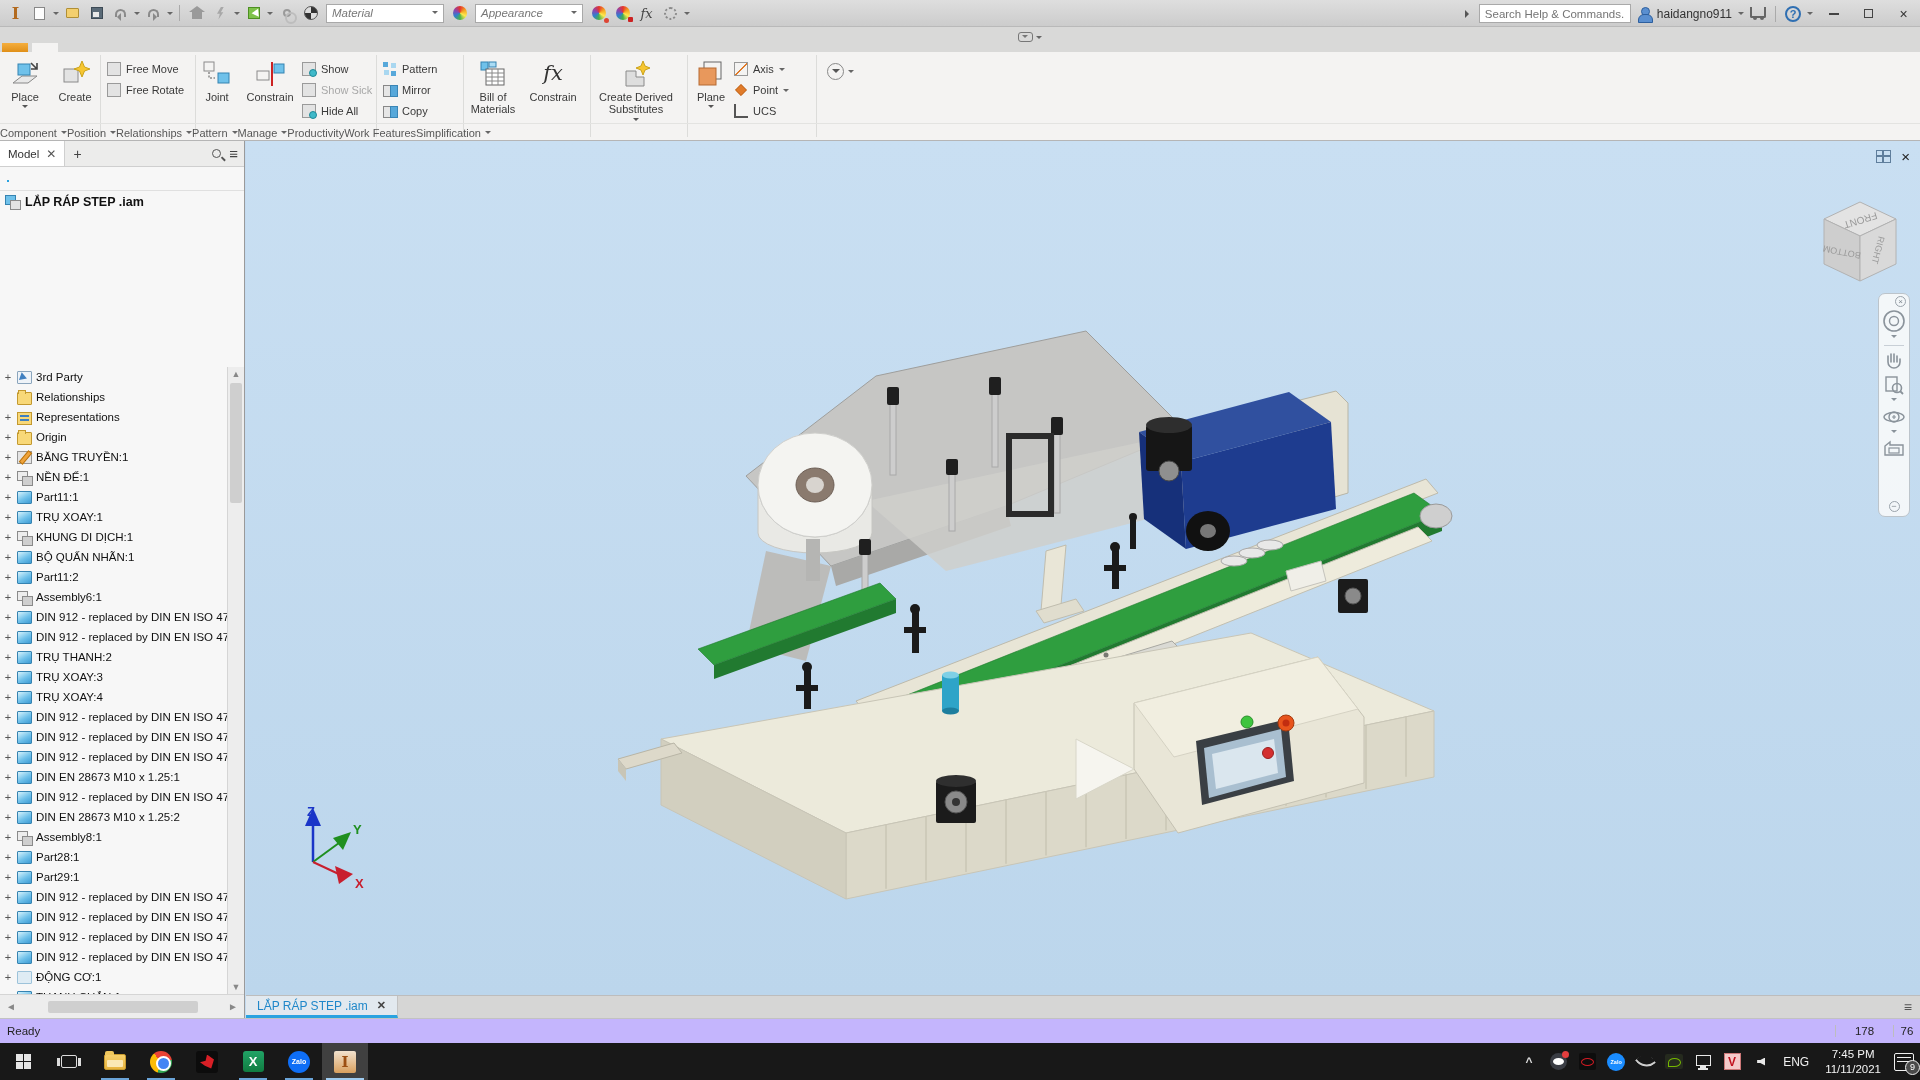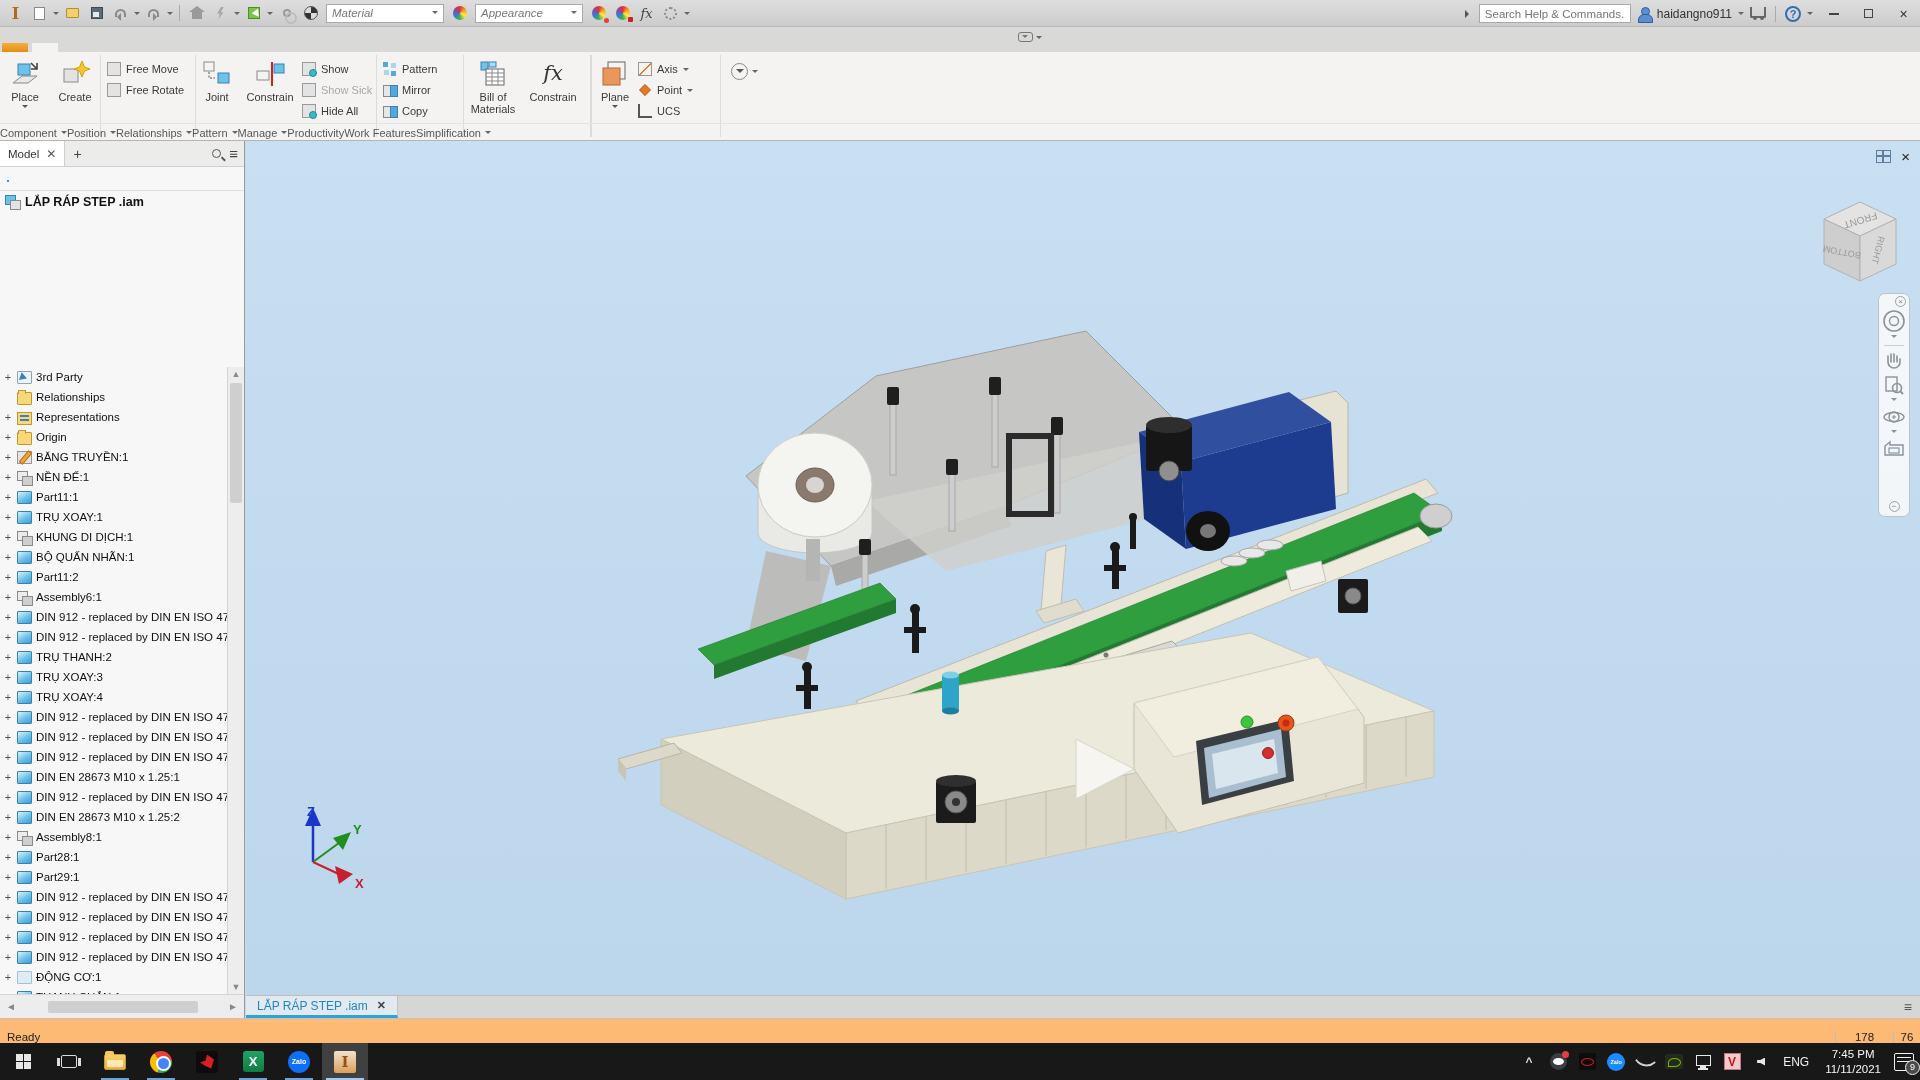--- a/index.html
+++ b/index.html
@@ -145,21 +145,21 @@
   #navbar .minus{margin-top:auto;margin-bottom:4px;width:11px;height:11px;border:1px solid #9aa3ab;border-radius:50%;color:#7d868e;font-size:9px;line-height:8px;text-align:center}
   #triad{position:absolute;left:45px;bottom:105px;width:80px;height:90px}
 
   
   #doctabs{position:absolute;left:246px;right:0;top:995px;height:23px;background:#d6d6d5;border-top:1px solid #bdbdbd;display:flex;align-items:stretch}
   .dtab{width:152px;background:#e2e9ef;color:#1f87c9;font-size:12px;display:flex;align-items:center;justify-content:center;gap:9px;border-right:1px solid #c2c2c2;border-bottom:3px solid #2aa3e0}
   .dtab .x{color:#444;font-weight:bold;font-size:11px}
   #doctabs .endburger{margin-left:auto;color:#555;font-size:14px;align-self:center;padding-right:8px}
 
   
-  #statusbar{position:absolute;left:0;right:0;top:1018px;height:25px;background:#fdba74;border-top:1px solid #c2c2c2;display:flex;align-items:flex-end;font-size:11.5px;color:#222}
+  #statusbar{position:absolute;left:0;right:0;top:1018px;height:25px;background:#c4b5fd;border-top:1px solid #c2c2c2;display:flex;align-items:center;font-size:11.5px;color:#222}
   #statusbar .msg{display:flex;align-items:center;padding-left:7px}
   .scells{margin-left:auto;display:flex}
   .scell{display:flex;align-items:center;justify-content:center;border-left:1px solid #bdbdbd;width:58px}
   .scell:last-child{width:27px}
 
   
   #taskbar{position:absolute;left:0;right:0;top:1043px;height:37px;background:#181818;display:flex;align-items:stretch}
   .tbtn{width:46px;display:flex;align-items:center;justify-content:center;position:relative;flex:none}
   .tbtn.underline::after{content:'';position:absolute;bottom:0;left:9px;right:9px;height:2px;background:#6aa4d8}
   .tbtn.active{background:#404040}
@@ -416,20 +416,30 @@
     </div>
     <div class="bigbtn" style="width:62px">
       <span class="bi" style="font-family:'DejaVu Serif',serif;font-style:italic;font-size:21px;color:#333;display:flex;align-items:center;justify-content:center">
           <span>fx</span>
         </span>
       <span>Constrain</span>
     </div>
   </div>
   <div class="rgsep"></div>
 
+  <div class="rgroup" style="width:96px">
+    <div class="bigbtn" style="width:90px">
+      <span class="bi"><svg width="30" height="30">
+            <path d="M5,12 h10 v6 h8 v9 H5 Z" fill="#dedede" stroke="#8a8a8a"></path>
+            <polygon points="22,2 24,7 29,9 24,11 22,16 20,11 15,9 20,7" fill="#f7c631" stroke="#caa21a"></polygon>
+          </svg></span>
+      <span>Create Derived Substitutes</span>
+        <span class="bdd"></span>
+    </div>
+  </div>
   <div class="rgsep"></div>
 
   <div class="rgroup" style="width:128px">
     <div class="bigbtn" style="width:46px">
       <span class="bi"><svg width="30" height="30">
             <rect x="8" y="3" width="17" height="17" fill="none" stroke="#666"></rect>
             <rect x="3" y="9" width="17" height="17" fill="#e8985c" stroke="#b56a33"></rect>
           </svg></span>
       <span>Plane</span>
         <span class="bdd"></span>

